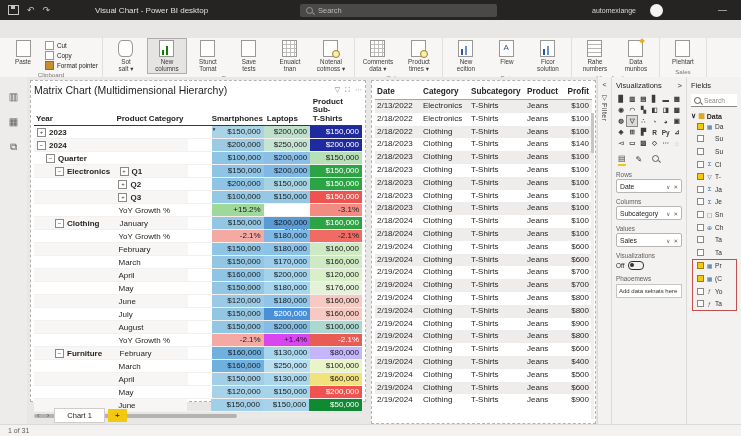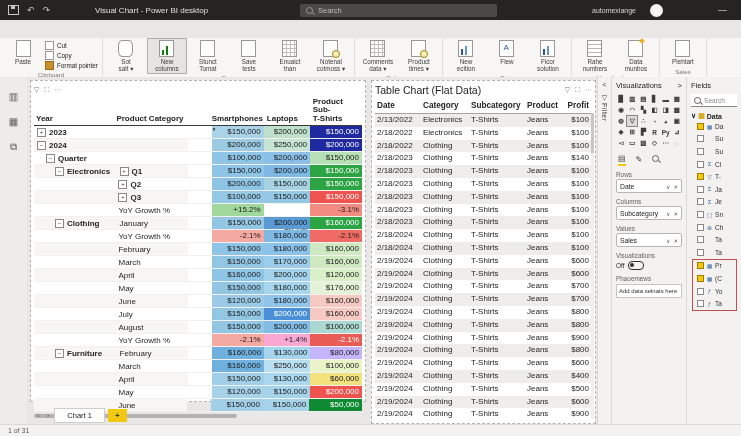--- a/index.html
+++ b/index.html
@@ -258,20 +258,21 @@
   <div class="left-rail">
     <div class="rail-ico">▥</div>
     <div class="rail-ico">▦</div>
     <div class="rail-ico">⧉</div>
   </div>
 
   <div class="canvas">
 
     <div class="visual matrix-visual">
       <div class="vtitle-row">
+        <span class="vtitle">Matrix Chart (Multidimensional Hierarchy)</span>
         <span class="vicons">
           <span>▽</span>
           <span>⛶</span>
           <span>⋯</span>
         </span>
       </div>
       <div class="mhdr">
           <div class="mh mc1">Year</div>
           <div class="mh mc2">Product Category</div>
           <div class="mh mc3">Smartphones<span class="sort">▾</span></div>
@@ -465,21 +466,21 @@
             <div class="mval mc5" style="background: rgb(171, 216, 208);">$100,000</div>
           </div>
           <div class="mrow">
             <div class="mc1 lbl">
               <span></span>
             </div>
             <div class="mc2 lbl">
               <span>YoY Growth %</span>
             </div>
             <div class="mval mc3" style="background: rgb(244, 169, 163);">-2.1%</div>
-            <div class="mval mc4" style="background: #f9a8d4;">+1.4%</div>
+            <div class="mval mc4" style="background: #d946ef;">+1.4%</div>
             <div class="mval mc5" style="background: rgb(232, 92, 85); color: rgb(255, 255, 255);">-2.1%</div>
           </div>
           <div class="mrow alt">
             <div class="mc1 lbl" style="padding-left: 21px;">
               <span class="exp">−</span>
               <span class="bold">Furniture</span>
             </div>
             <div class="mc2 lbl">
               <span>February</span>
             </div>
@@ -531,28 +532,20 @@
             <div class="mval mc4" style="background: rgb(166, 210, 234);">$150,000</div>
             <div class="mval mc5" style="background: rgb(15, 138, 51); color: rgb(255, 255, 255); padding-left: 13px;">$50,000</div>
           </div>
         </div>
       <div class="mscroll">
           <div class="mthumb"></div>
         </div>
     </div>
 
     <div class="visual table-visual">
-      <div class="vtitle-row">
-        <span class="vtitle">Table Chart (Flat Data)</span>
-        <span class="vicons">
-          <span>▽</span>
-          <span>⛶</span>
-          <span>⋯</span>
-        </span>
-      </div>
       <div class="thdr">
           <div class="tc tc1">Date</div>
           <div class="tc tc2">Category</div>
           <div class="tc tc3">Subcategory</div>
           <div class="tc tc4">Product</div>
           <div class="tc tc5">Profit</div>
         </div>
       <div>
           <div class="trow alt">
             <div class="tc tc1">2/13/2022</div>

